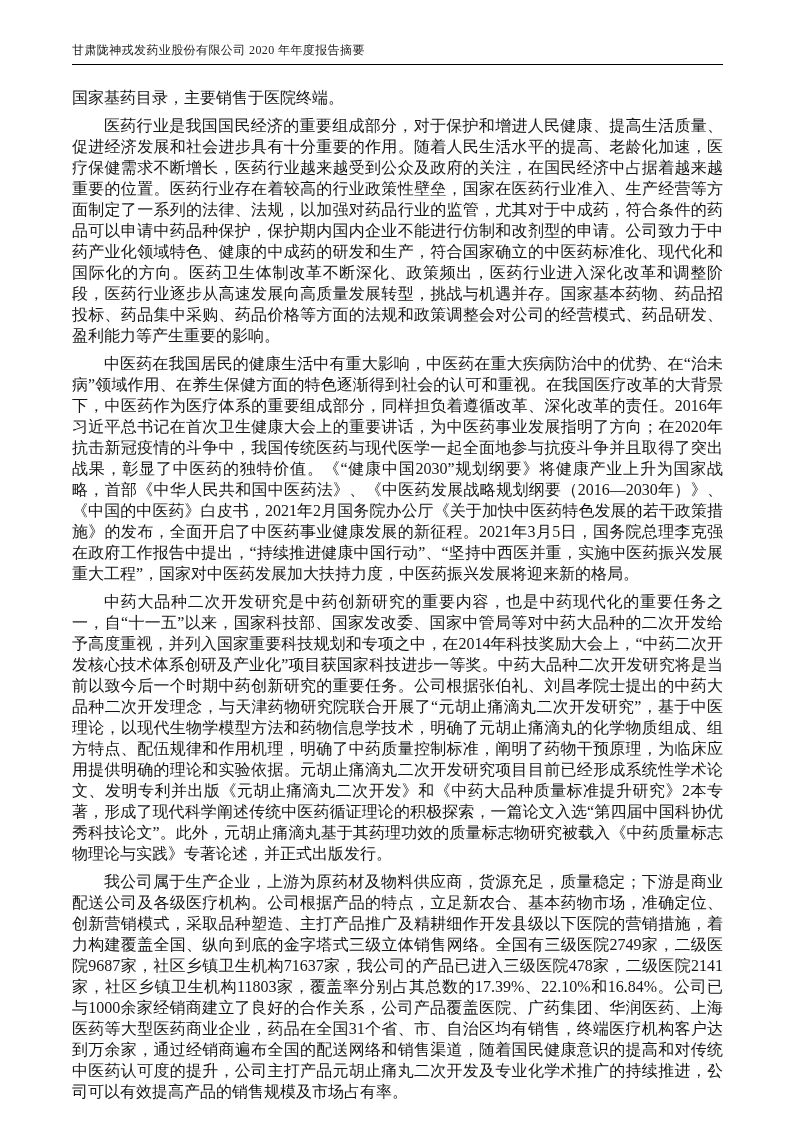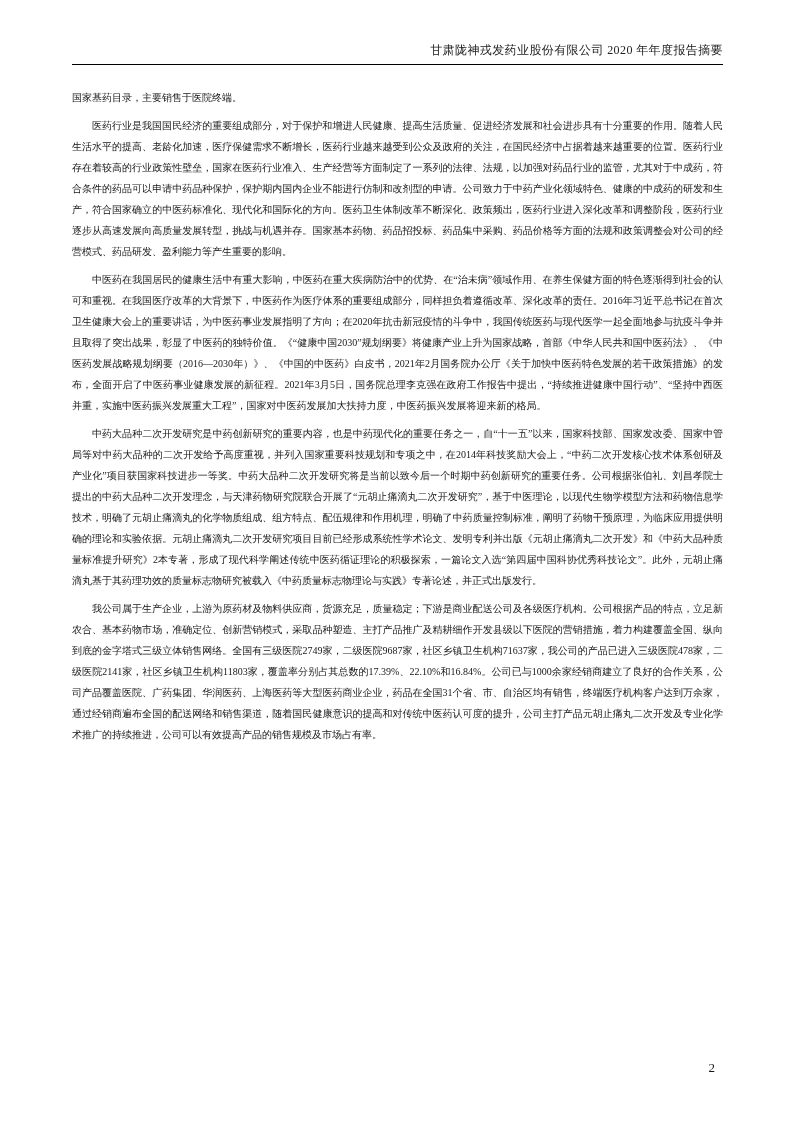--- a/index.html
+++ b/index.html
@@ -14,37 +14,37 @@
     font-family: "Liberation Serif", "DejaVu Serif", serif;
     color: #161616;
   }
   .header {
     position: absolute;
     top: 42px;
     left: 72px;
     right: 70px;
     border-bottom: 1px solid #000;
     padding-bottom: 5px;
-    text-align: right;
+    text-align: left;
   }
   .header-text {
     font-size: 12px;
     letter-spacing: 0.4px;
     color: #222;
     white-space: nowrap;
   }
   .content {
     position: absolute;
     top: 87px;
     left: 72px;
     right: 70px;
     text-align: justify;
   }
   .para {
-    font-size: 10px;
+    font-size: 16px;
     line-height: 21px;
     text-indent: 2em;
     margin-bottom: 7px;
     word-break: break-all;
   }
   .para.no-indent { text-indent: 0; }
   .footer {
     position: absolute;
     bottom: 46px;
     right: 78px;

